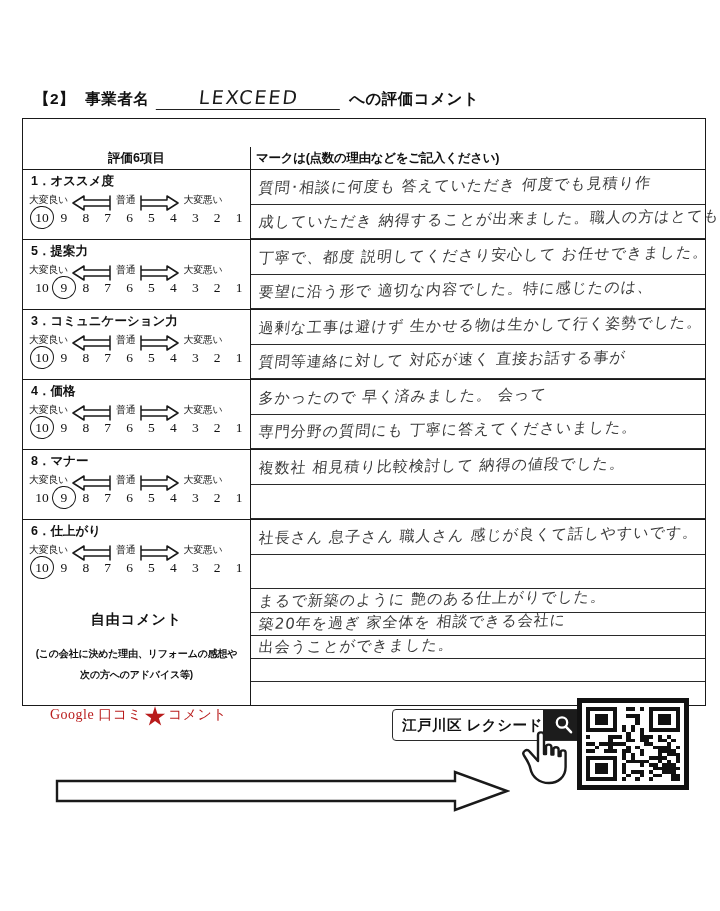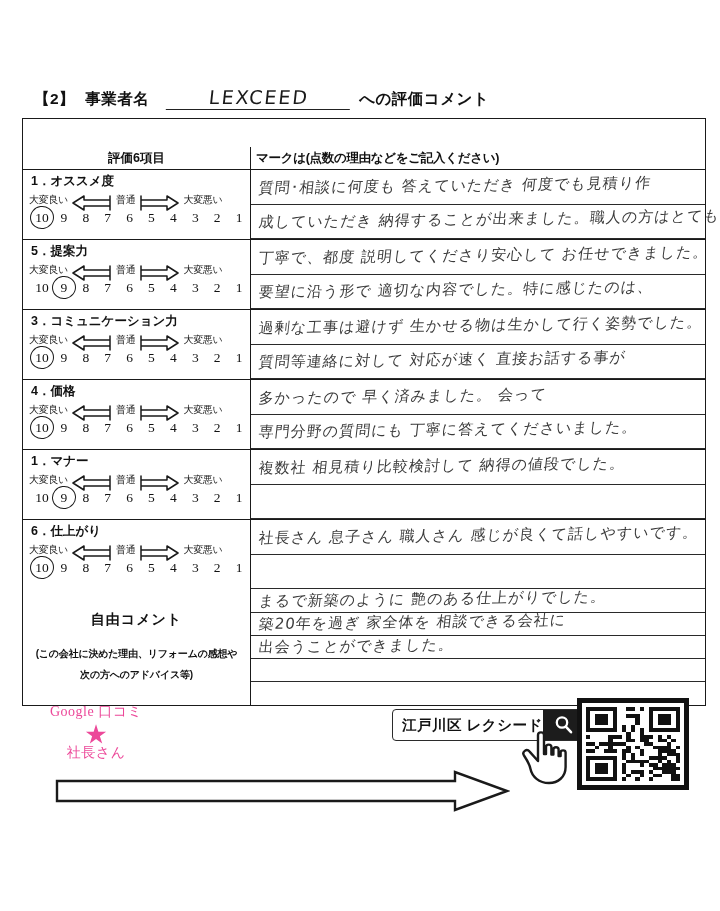--- a/index.html
+++ b/index.html
@@ -23,21 +23,21 @@
     top: 80px;
     width: 660px;
     height: 30px;
     display: flex;
     align-items: flex-end;
     font-weight: bold;
     font-size: 15.5px;
     letter-spacing: 0.5px;
   }
   .header .hdr-num { margin-right: 10px; }
-  .header .hdr-label { margin-right: 18px; }
+  .header .hdr-label { margin-right: 8px; }
   .header .hdr-company {
     display: inline-block;
     min-width: 160px;
     text-align: center;
     border-bottom: 1.6px solid #222;
     padding: 0 12px 1px 12px;
     font-family: "DejaVu Sans", sans-serif;
     font-weight: 400;
     font-size: 19px;
     letter-spacing: 2px;
@@ -184,24 +184,23 @@
     line-height: 2.1;
     letter-spacing: -0.2px;
   }
 
   
   .bottom { position: absolute; left: 0; top: 690px; width: 720px; height: 120px; }
   .google-line1, .google-line2 {
     position: absolute;
     font-family: "Liberation Serif", "DejaVu Serif", serif;
     font-size: 14px;
-    color: #ec4899;
+    color: #b91c1c;
     white-space: nowrap;
     letter-spacing: 0.5px;
-    flex-direction: column;
   }
   .google-line1 { left: 50px; top: 13px; display: flex; align-items: center; }
   .google-line2 { left: 46px; top: 48px; display: flex; align-items: center; }
   .star-glyph { font-size: 23px; line-height: 1; margin: 0 1px; position: relative; top: 2px; }
   .excl { font-family: "Liberation Sans", sans-serif; font-weight: bold; margin-left: 4px; }
 
   .big-arrow { position: absolute; left: 55px; top: 80px; }
 
   .search-box {
     position: absolute;
@@ -415,21 +414,21 @@
           <div class="lines">
             <div class="rule" style="top: 34px;"></div>
             <div class="rule" style="top: 68px;"></div>
             <div class="handwriting" style="top: 6px;">多かったので 早く済みました。 会って</div>
             <div class="handwriting" style="top: 40px;">専門分野の質問にも 丁寧に答えてくださいました。</div>
           </div>
         </div>
       </div>
       <div class="trow item-row">
         <div class="cell-left">
-          <div class="item-title">1．マナー</div>
+          <div class="item-title">8．マナー</div>
           <div class="scale">
             <span class="lbl">大変良い</span>
             <span class="arrow-l"><svg width="40" height="16" viewBox="0 0 40 16">
                 <polygon points="38,1 38,5 12,5 12,1 1,8 12,15 12,11 38,11 38,15" fill="#ffffff" stroke="#1a1a1a" stroke-width="1.5" stroke-linejoin="round"></polygon>
               </svg></span>
             <span class="lbl">普通</span>
             <span class="arrow-r"><svg width="40" height="16" viewBox="0 0 40 16">
                 <polygon points="2,1 2,5 28,5 28,1 39,8 28,15 28,11 2,11 2,15" fill="#ffffff" stroke="#1a1a1a" stroke-width="1.5" stroke-linejoin="round"></polygon>
               </svg></span>
             <span class="lbl">大変悪い</span>
@@ -514,21 +513,21 @@
         </div>
     </div>
   </div>
 </div>
 
 <div class="bottom">
 
   <div class="google-line1">
     <span>Google 口コミ</span>
     <span class="star-glyph">★</span>
-    <span>社長さん</span>
+    <span>コメント</span>
   </div>
 
 
   <div class="big-arrow">
     <svg width="455" height="42" viewBox="0 0 455 42">
       <polygon points="2,11 400,11 400,2 452,21 400,40 400,31 2,31" fill="#ffffff" stroke="#1a1a1a" stroke-width="2.4"></polygon>
     </svg>
   </div>
 </div>
 

